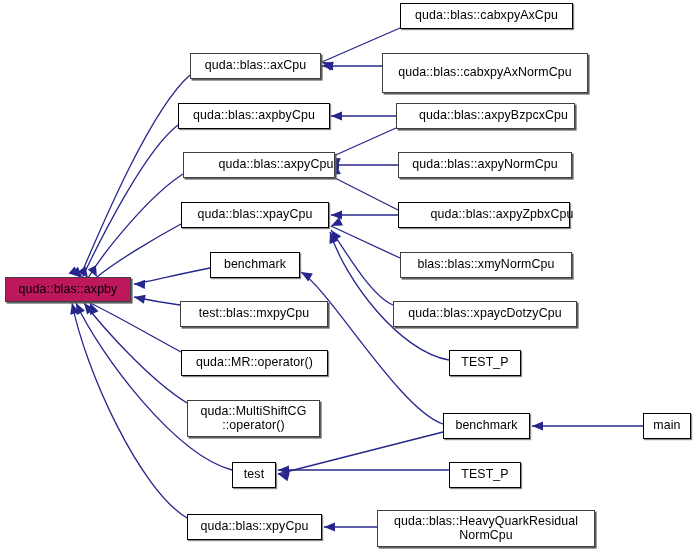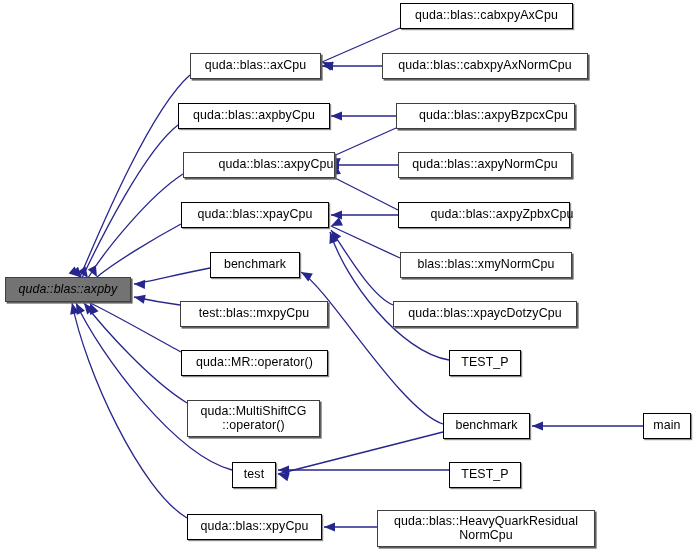--- a/index.html
+++ b/index.html
@@ -5,21 +5,21 @@
   html,body{margin:0;padding:0;background:#ffffff;}
   #canvas{position:relative;width:697px;height:556px;background:#ffffff;
           font-family:"Liberation Sans","DejaVu Sans",sans-serif;overflow:hidden;}
   svg#edges{position:absolute;left:0;top:0;width:697px;height:556px;}
   .node{position:absolute;box-sizing:border-box;display:flex;align-items:center;
         justify-content:center;text-align:center;background:#ffffff;
         border:1px solid #000000;font-size:12.4px;color:#000000;line-height:1.12;
         letter-spacing:0.1px;white-space:pre-line;}
   .node.shadow{border-color:#404040;box-shadow:1.6px 1.6px 0 0 #606060;}
   .node.plain{border-color:#000000;box-shadow:1.2px 1.2px 0 0 #8a8a8a;}
-  .node.highlight{background:#737373;border-color:#404040;box-shadow:1.6px 1.6px 0 0 #606060;font-style:italic;}
+  .node.highlight{background:#be185d;border-color:#404040;box-shadow:1.6px 1.6px 0 0 #606060;}
   .node span{display:block;pointer-events:none;}
 </style>
 </head>
 <body>
 
 <div id="canvas">
   <svg id="edges" viewBox="0 0 697 556">
       <path d="M190,75 C150,110 100,230 80,277" fill="none" stroke="#26268c" stroke-width="1.3"></path>
       <polygon points="0,0 -11,-4.6 -11,4.6" fill="#26268c" transform="translate(80,277) rotate(40)"></polygon>
       <path d="M178,125 C145,150 100,240 82,278" fill="none" stroke="#26268c" stroke-width="1.3"></path>
@@ -78,21 +78,21 @@
       <div class="node shadow" style="left: 183px; top: 152px; width: 152px; height: 26px; padding-left: 34px;"><span>quda::blas::axpyCpu</span></div>
       <div class="node plain" style="left: 181px; top: 202px; width: 148px; height: 26px;"><span>quda::blas::xpayCpu</span></div>
       <div class="node plain" style="left: 210px; top: 252px; width: 90px; height: 26px;"><span>benchmark</span></div>
       <div class="node shadow" style="left: 180px; top: 301px; width: 148px; height: 26px;"><span>test::blas::mxpyCpu</span></div>
       <div class="node plain" style="left: 181px; top: 350px; width: 147px; height: 26px;"><span>quda::MR::operator()</span></div>
       <div class="node shadow" style="left: 187px; top: 400px; width: 133px; height: 37px;"><span>quda::MultiShiftCG
 ::operator()</span></div>
       <div class="node plain" style="left: 232px; top: 462px; width: 44px; height: 26px;"><span>test</span></div>
       <div class="node plain" style="left: 187px; top: 514px; width: 135px; height: 26px;"><span>quda::blas::xpyCpu</span></div>
       <div class="node plain" style="left: 400px; top: 3px; width: 173px; height: 26px;"><span>quda::blas::cabxpyAxCpu</span></div>
-      <div class="node shadow" style="left: 382px; top: 53px; width: 206px; height: 26px;"><span>quda::blas::cabxpyAxNormCpu</span></div>
+      <div class="node shadow" style="left: 382px; top: 53px; width: 206px; height: 40px;"><span>quda::blas::cabxpyAxNormCpu</span></div>
       <div class="node shadow" style="left: 396px; top: 103px; width: 179px; height: 26px; padding-left: 16px;"><span>quda::blas::axpyBzpcxCpu</span></div>
       <div class="node shadow" style="left: 398px; top: 152px; width: 174px; height: 26px;"><span>quda::blas::axpyNormCpu</span></div>
       <div class="node plain" style="left: 398px; top: 202px; width: 172px; height: 26px; padding-left: 36px;"><span>quda::blas::axpyZpbxCpu</span></div>
       <div class="node shadow" style="left: 400px; top: 252px; width: 172px; height: 26px;"><span>blas::blas::xmyNormCpu</span></div>
       <div class="node shadow" style="left: 393px; top: 301px; width: 184px; height: 26px;"><span>quda::blas::xpaycDotzyCpu</span></div>
       <div class="node plain" style="left: 449px; top: 350px; width: 72px; height: 26px;"><span>TEST_P</span></div>
       <div class="node plain" style="left: 443px; top: 413px; width: 87px; height: 26px;"><span>benchmark</span></div>
       <div class="node plain" style="left: 449px; top: 462px; width: 72px; height: 26px;"><span>TEST_P</span></div>
       <div class="node shadow" style="left: 377px; top: 510px; width: 218px; height: 37px;"><span>quda::blas::HeavyQuarkResidual
 NormCpu</span></div>

